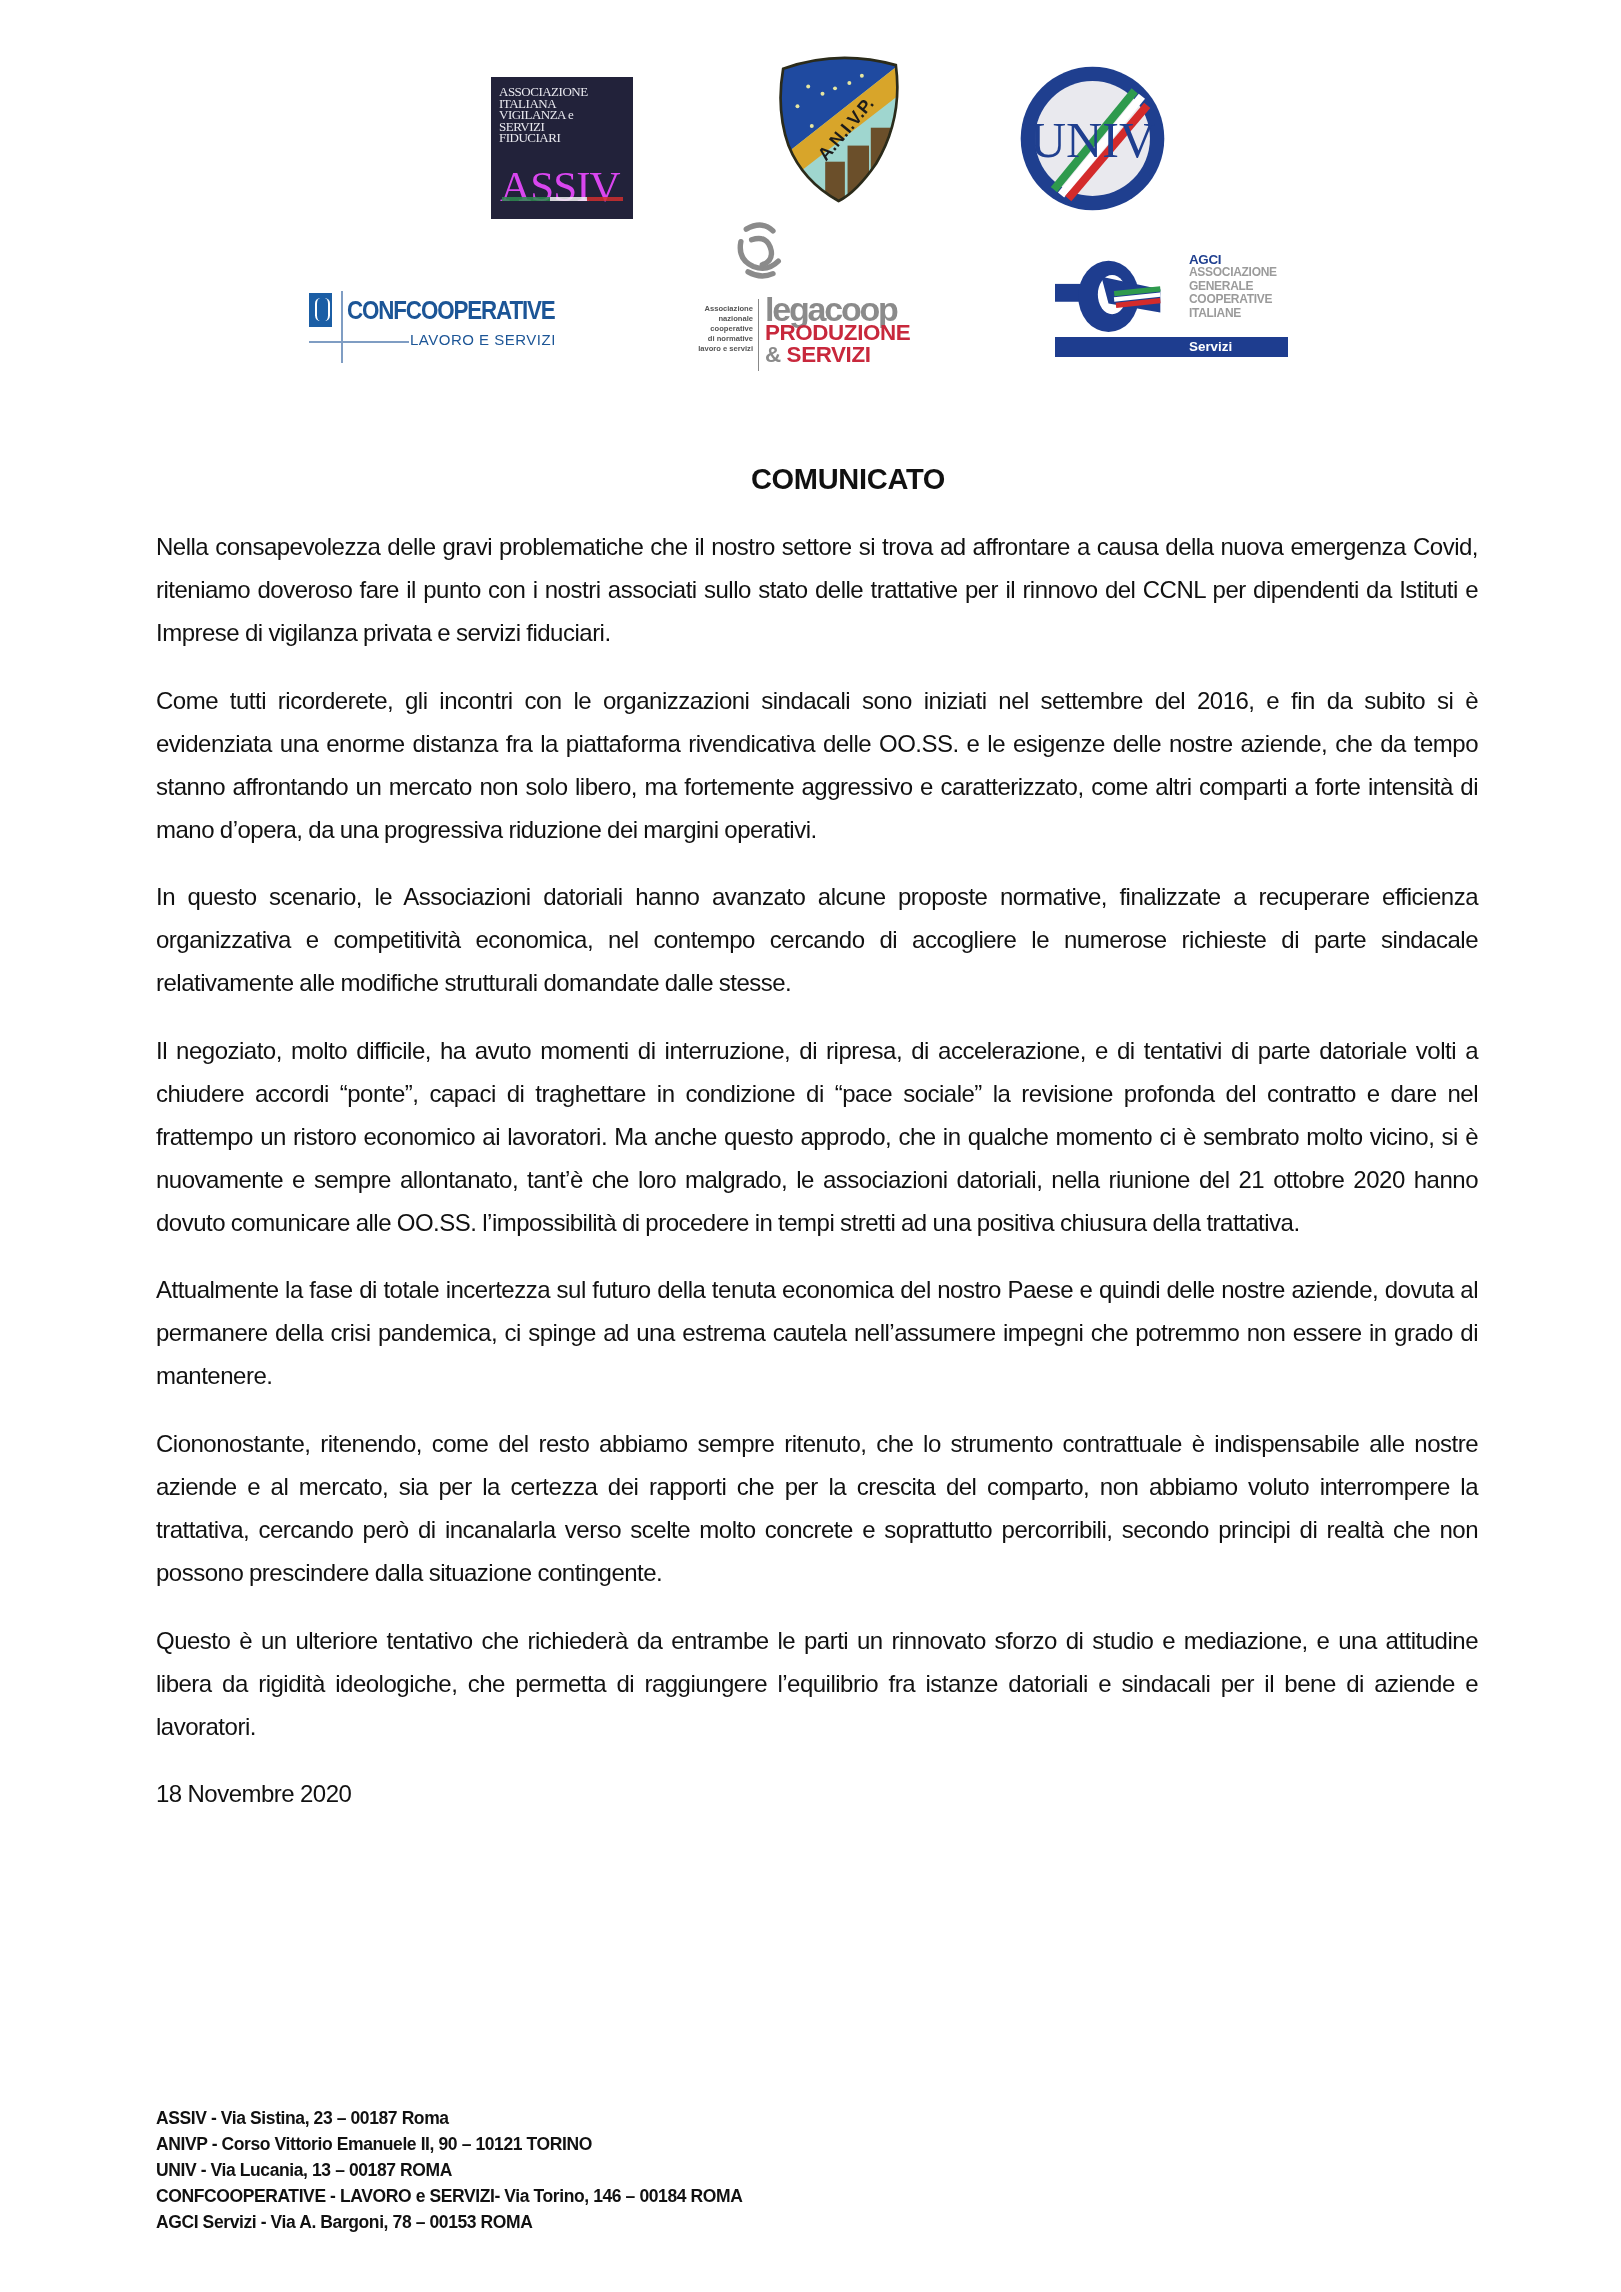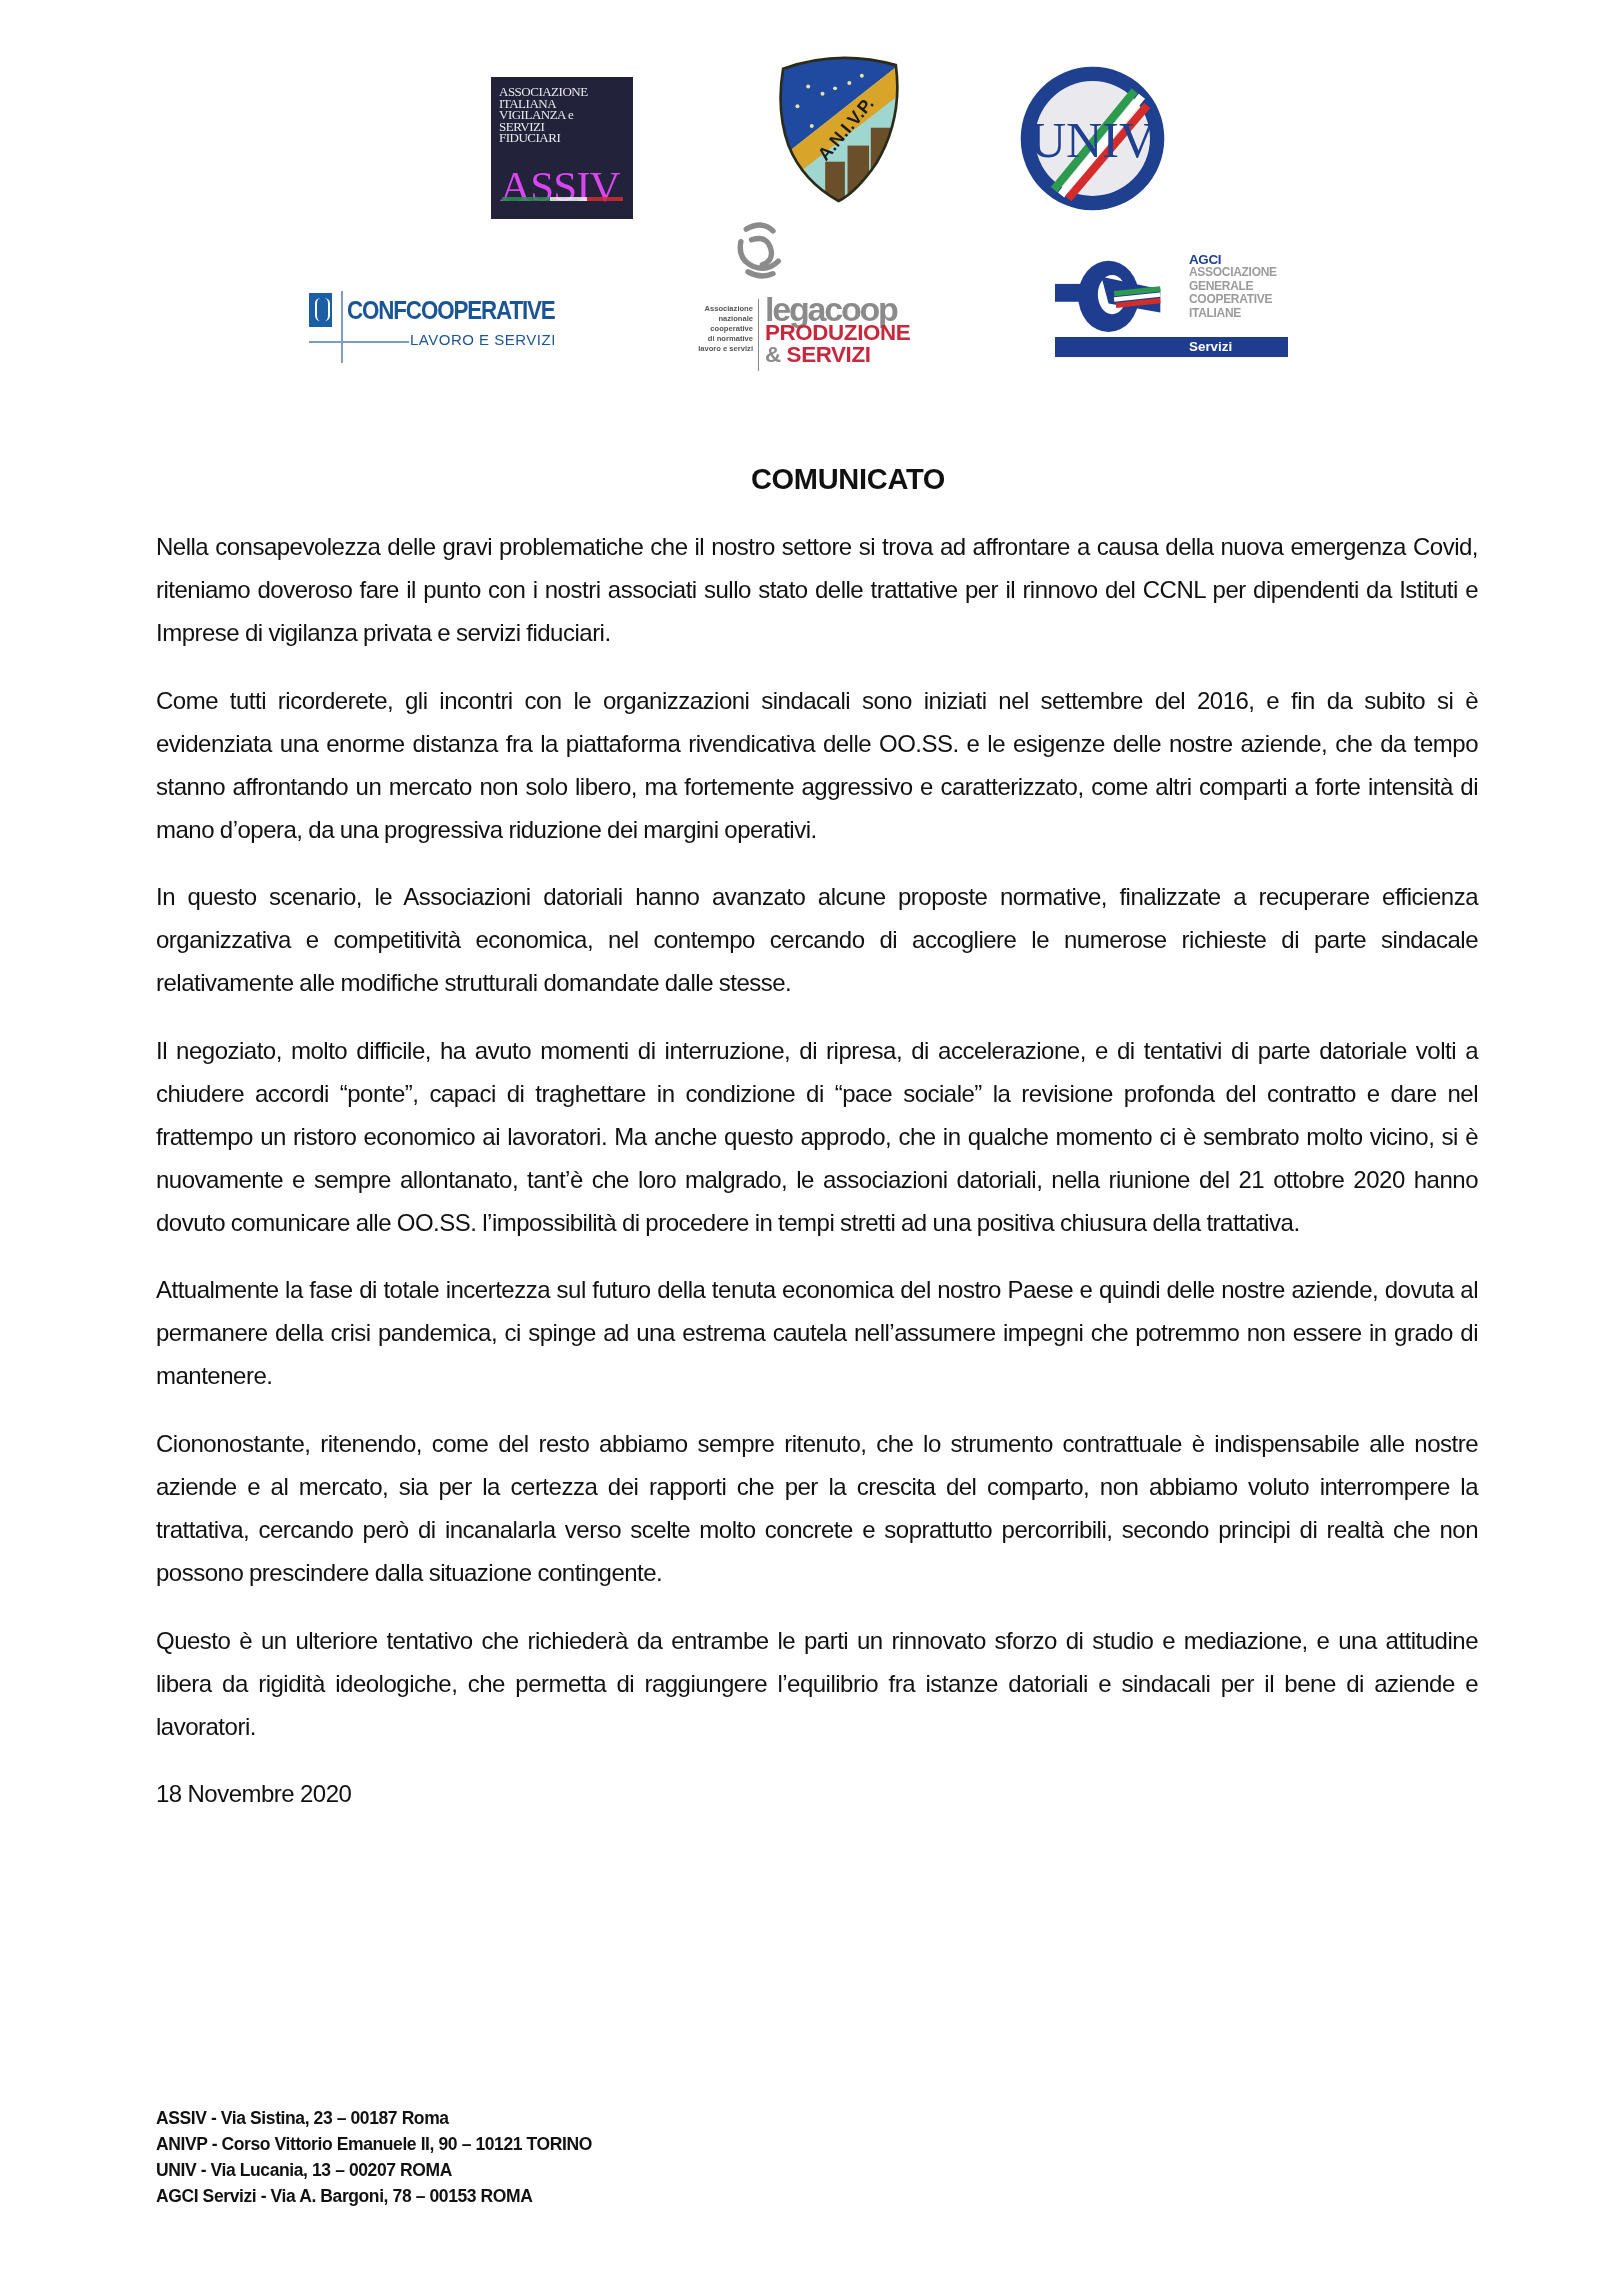--- a/index.html
+++ b/index.html
@@ -168,16 +168,17 @@
   <p>Il negoziato, molto difficile, ha avuto momenti di interruzione, di ripresa, di accelerazione, e di tentativi di parte datoriale volti a chiudere accordi “ponte”, capaci di traghettare in condizione di “pace sociale” la revisione profonda del contratto e dare nel frattempo un ristoro economico ai lavoratori. Ma anche questo approdo, che in qualche momento ci è sembrato molto vicino, si è nuovamente e sempre allontanato, tant’è che loro malgrado, le associazioni datoriali, nella riunione del 21 ottobre 2020 hanno dovuto comunicare alle OO.SS. l’impossibilità di procedere in tempi stretti ad una positiva chiusura della trattativa.</p>
   <p>Attualmente la fase di totale incertezza sul futuro della tenuta economica del nostro Paese e quindi delle nostre aziende, dovuta al permanere della crisi pandemica, ci spinge ad una estrema cautela nell’assumere impegni che potremmo non essere in grado di mantenere.</p>
   <p>Ciononostante, ritenendo, come del resto abbiamo sempre ritenuto, che lo strumento contrattuale è indispensabile alle nostre aziende e al mercato, sia per la certezza dei rapporti che per la crescita del comparto, non abbiamo voluto interrompere la trattativa, cercando però di incanalarla verso scelte molto concrete e soprattutto percorribili, secondo principi di realtà che non possono prescindere dalla situazione contingente.</p>
   <p>Questo è un ulteriore tentativo che richiederà da entrambe le parti un rinnovato sforzo di studio e mediazione, e una attitudine libera da rigidità ideologiche, che permetta di raggiungere l’equilibrio fra istanze datoriali e sindacali per il bene di aziende e lavoratori.</p>
   <p class="date">18 Novembre 2020</p>
 </div>
 
 <div class="abs footer">
   <div>ASSIV - Via Sistina, 23 – 00187 Roma</div>
   <div>ANIVP - Corso Vittorio Emanuele II, 90 – 10121 TORINO</div>
-  <div>UNIV - Via Lucania, 13 – 00207 ROMA</div>
+  <div>UNIV - Via Lucania, 13 – 00187 ROMA</div>
+  <div>CONFCOOPERATIVE - LAVORO e SERVIZI- Via Torino, 146 – 00184 ROMA</div>
   <div>AGCI Servizi - Via A. Bargoni, 78 – 00153 ROMA</div>
 </div>
 
 
 </body></html>

